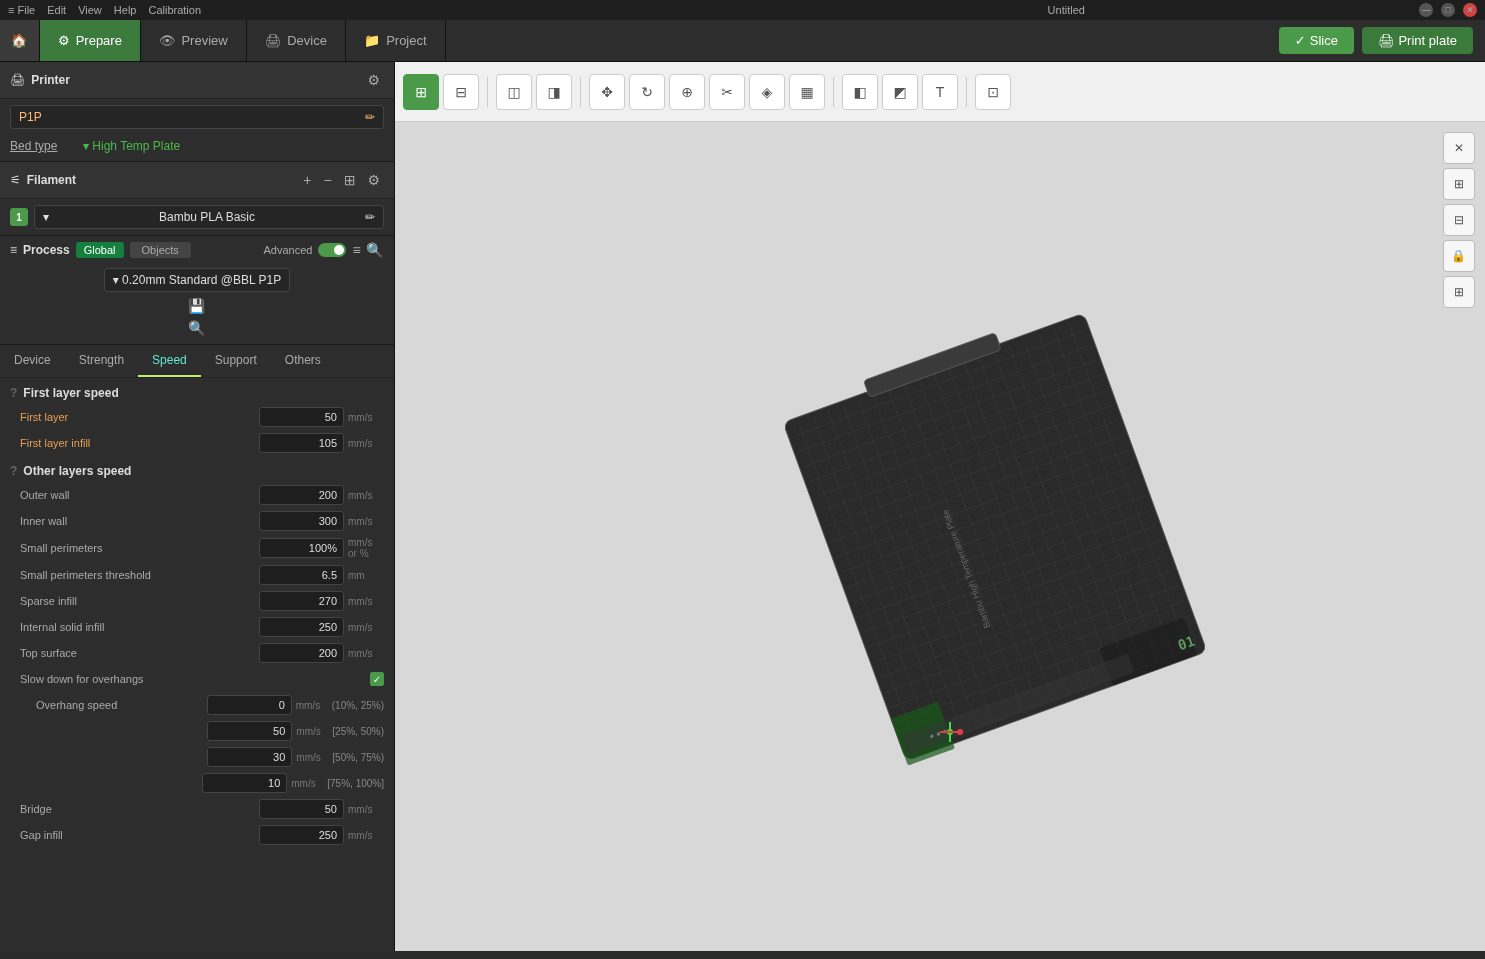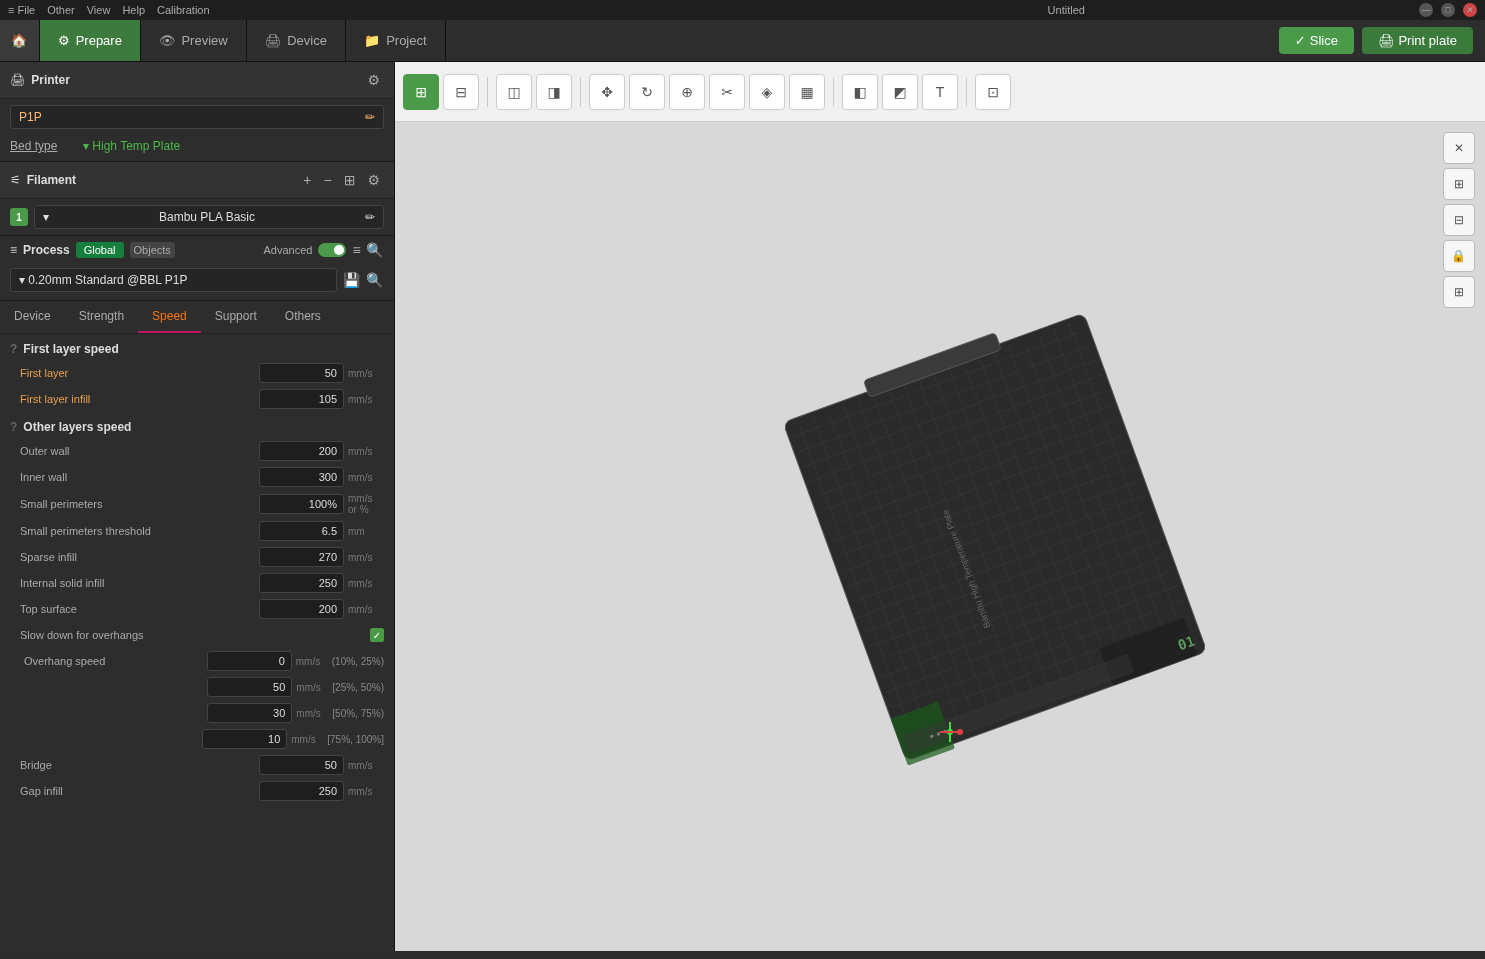--- a/index.html
+++ b/index.html
@@ -45,31 +45,31 @@
     .filament-section { border-bottom: 1px solid #1a1a1a; }
     .filament-row { display: flex; align-items: center; padding: 6px 10px; gap: 6px; }
     .filament-num { width: 18px; height: 18px; background: #4a9a4a; color: #fff; border-radius: 3px; display: flex; align-items: center; justify-content: center; font-size: 10px; font-weight: bold; }
     .filament-name { background: #252525; border: 1px solid #444; border-radius: 3px; padding: 4px 8px; color: #ddd; font-size: 12px; flex: 1; display: flex; align-items: center; justify-content: space-between; }
 
     
     .process-section { border-bottom: 1px solid #1a1a1a; }
     .process-header { display: flex; align-items: center; padding: 6px 10px; gap: 6px; }
     .process-title { font-weight: 600; color: #ddd; }
     .global-btn { background: #15803d; color: #fff; border: none; border-radius: 3px; padding: 2px 8px; font-size: 11px; cursor: pointer; }
-    .objects-btn { background: #444; color: #aaa; border: none; border-radius: 3px; padding: 2px 4px; font-size: 11px; cursor: pointer; }
+    .objects-btn { background: #444; color: #aaa; border: none; border-radius: 3px; padding: 2px 12px; font-size: 11px; cursor: pointer; }
     .advanced-label { color: #aaa; font-size: 11px; margin-left: auto; }
     .toggle { width: 28px; height: 14px; background: #4a9a4a; border-radius: 7px; position: relative; cursor: pointer; }
     .toggle::after { content: ''; width: 10px; height: 10px; background: #fff; border-radius: 50%; position: absolute; right: 2px; top: 2px; }
-    .process-preset-row { display: flex; align-items: center; padding: 4px 10px 8px; gap: 6px; }
+    .process-preset-row { display: flex; align-items: center; padding: 4px 10px 8px; gap: 6px; flex-direction: column; }
     .preset-name { background: #252525; border: 1px solid #444; border-radius: 3px; padding: 4px 8px; color: #ddd; font-size: 12px; flex: 1; }
 
     
     .speed-tabs { display: flex; border-bottom: 1px solid #222; }
     .speed-tab { padding: 8px 14px; cursor: pointer; color: #aaa; font-size: 12px; border-bottom: 2px solid transparent; }
-    .speed-tab.active { color: #f97316; border-bottom: 2px solid #be185d; }
+    .speed-tab.active { color: #5eead4; border-bottom: 2px solid #bef264; }
 
     
     .settings-area { flex: 1; overflow-y: auto; padding: 0; }
     .settings-area::-webkit-scrollbar { width: 6px; }
     .settings-area::-webkit-scrollbar-track { background: #2d2d2d; }
     .settings-area::-webkit-scrollbar-thumb { background: #555; border-radius: 3px; }
 
     .group-header { display: flex; align-items: center; gap: 6px; padding: 8px 10px 4px; color: #ddd; font-size: 12px; font-weight: 600; }
     .group-header .help-icon { color: #666; cursor: pointer; }
 
@@ -93,21 +93,21 @@
     
     .right-mini { position: absolute; right: 10px; top: 10px; display: flex; flex-direction: column; gap: 4px; }
     .mini-btn { width: 32px; height: 32px; background: rgba(255,255,255,0.8); border: 1px solid #bbb; border-radius: 4px; display: flex; align-items: center; justify-content: center; cursor: pointer; font-size: 12px; color: #555; }
   </style>
 </head>
 <body>
 
 <div class="titlebar">
   <div class="app-menu">
     <span style="cursor:pointer">≡ File</span>
-    <span style="cursor:pointer">Other</span>
+    <span style="cursor:pointer">Edit</span>
     <span style="cursor:pointer">View</span>
     <span style="cursor:pointer">Help</span>
     <span style="cursor:pointer">Calibration</span>
   </div>
   <div class="app-title">Untitled</div>
   <div class="win-controls">
     <div class="win-btn">—</div>
     <div class="win-btn">□</div>
     <div class="win-btn" style="background:#c44">✕</div>
   </div>
@@ -283,21 +283,21 @@
         <span class="setting-label">Top surface</span>
         <input class="setting-input" value="200" style="">
         <span class="setting-unit">mm/s</span>
       </div>
 
       <div class="setting-row">
         <span class="setting-label">Slow down for overhangs</span>
         <div class="checkbox-checked">✓</div>
       </div>
 
-      <div class="setting-row" style="padding-left:24px">
+      <div class="setting-row" style="padding-left:36px">
         <span class="setting-label">Overhang speed</span>
         <input class="setting-input" value="0" style="">
         <span class="setting-unit">mm/s</span>
         <span class="setting-extra">(10%, 25%)</span>
       </div>
       <div class="setting-row" style="padding-left:20px">
         <span class="setting-label"></span>
         <input class="setting-input" value="50" style="">
         <span class="setting-unit">mm/s</span>
         <span class="setting-extra">[25%, 50%)</span>

